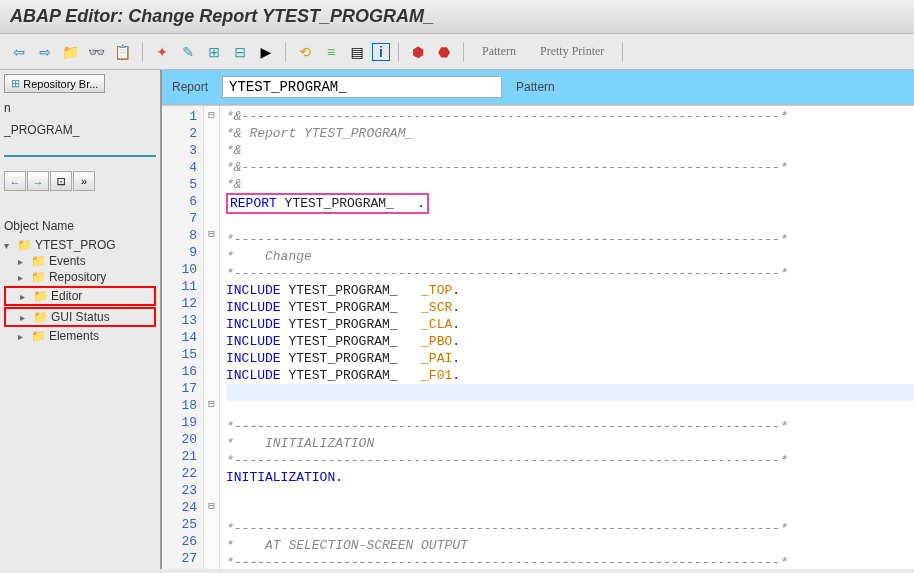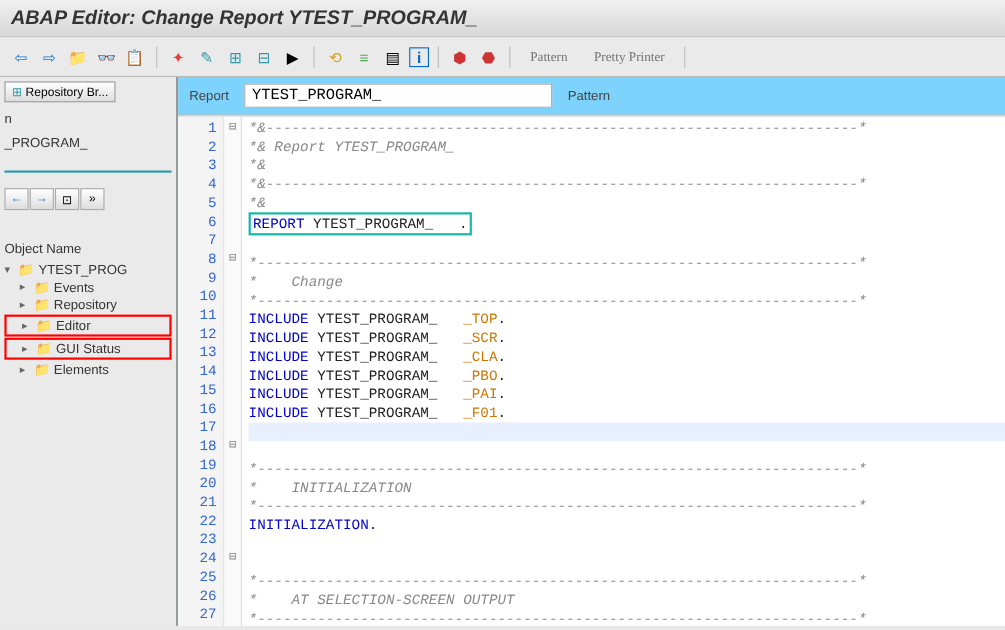--- a/index.html
+++ b/index.html
@@ -181,21 +181,21 @@
   .c-comment { color: #888; font-style: italic; }
   .c-key { color: #0000cc; }
   .c-text { color: #222; }
   .c-suffix { color: #cc7700; }
   .line-highlight {
     background: #e8f0ff;
     display: block;
     width: 100%;
   }
   .red-box {
-    border: 2px solid #14b8a6;
+    border: 2px solid #ec4899;
     display: inline-block;
     padding: 0 2px;
   }
 </style>
 </head>
 <body>
 
 <div class="title-bar">ABAP Editor: Change Report YTEST_PROGRAM_</div>
 
 <div class="toolbar">

